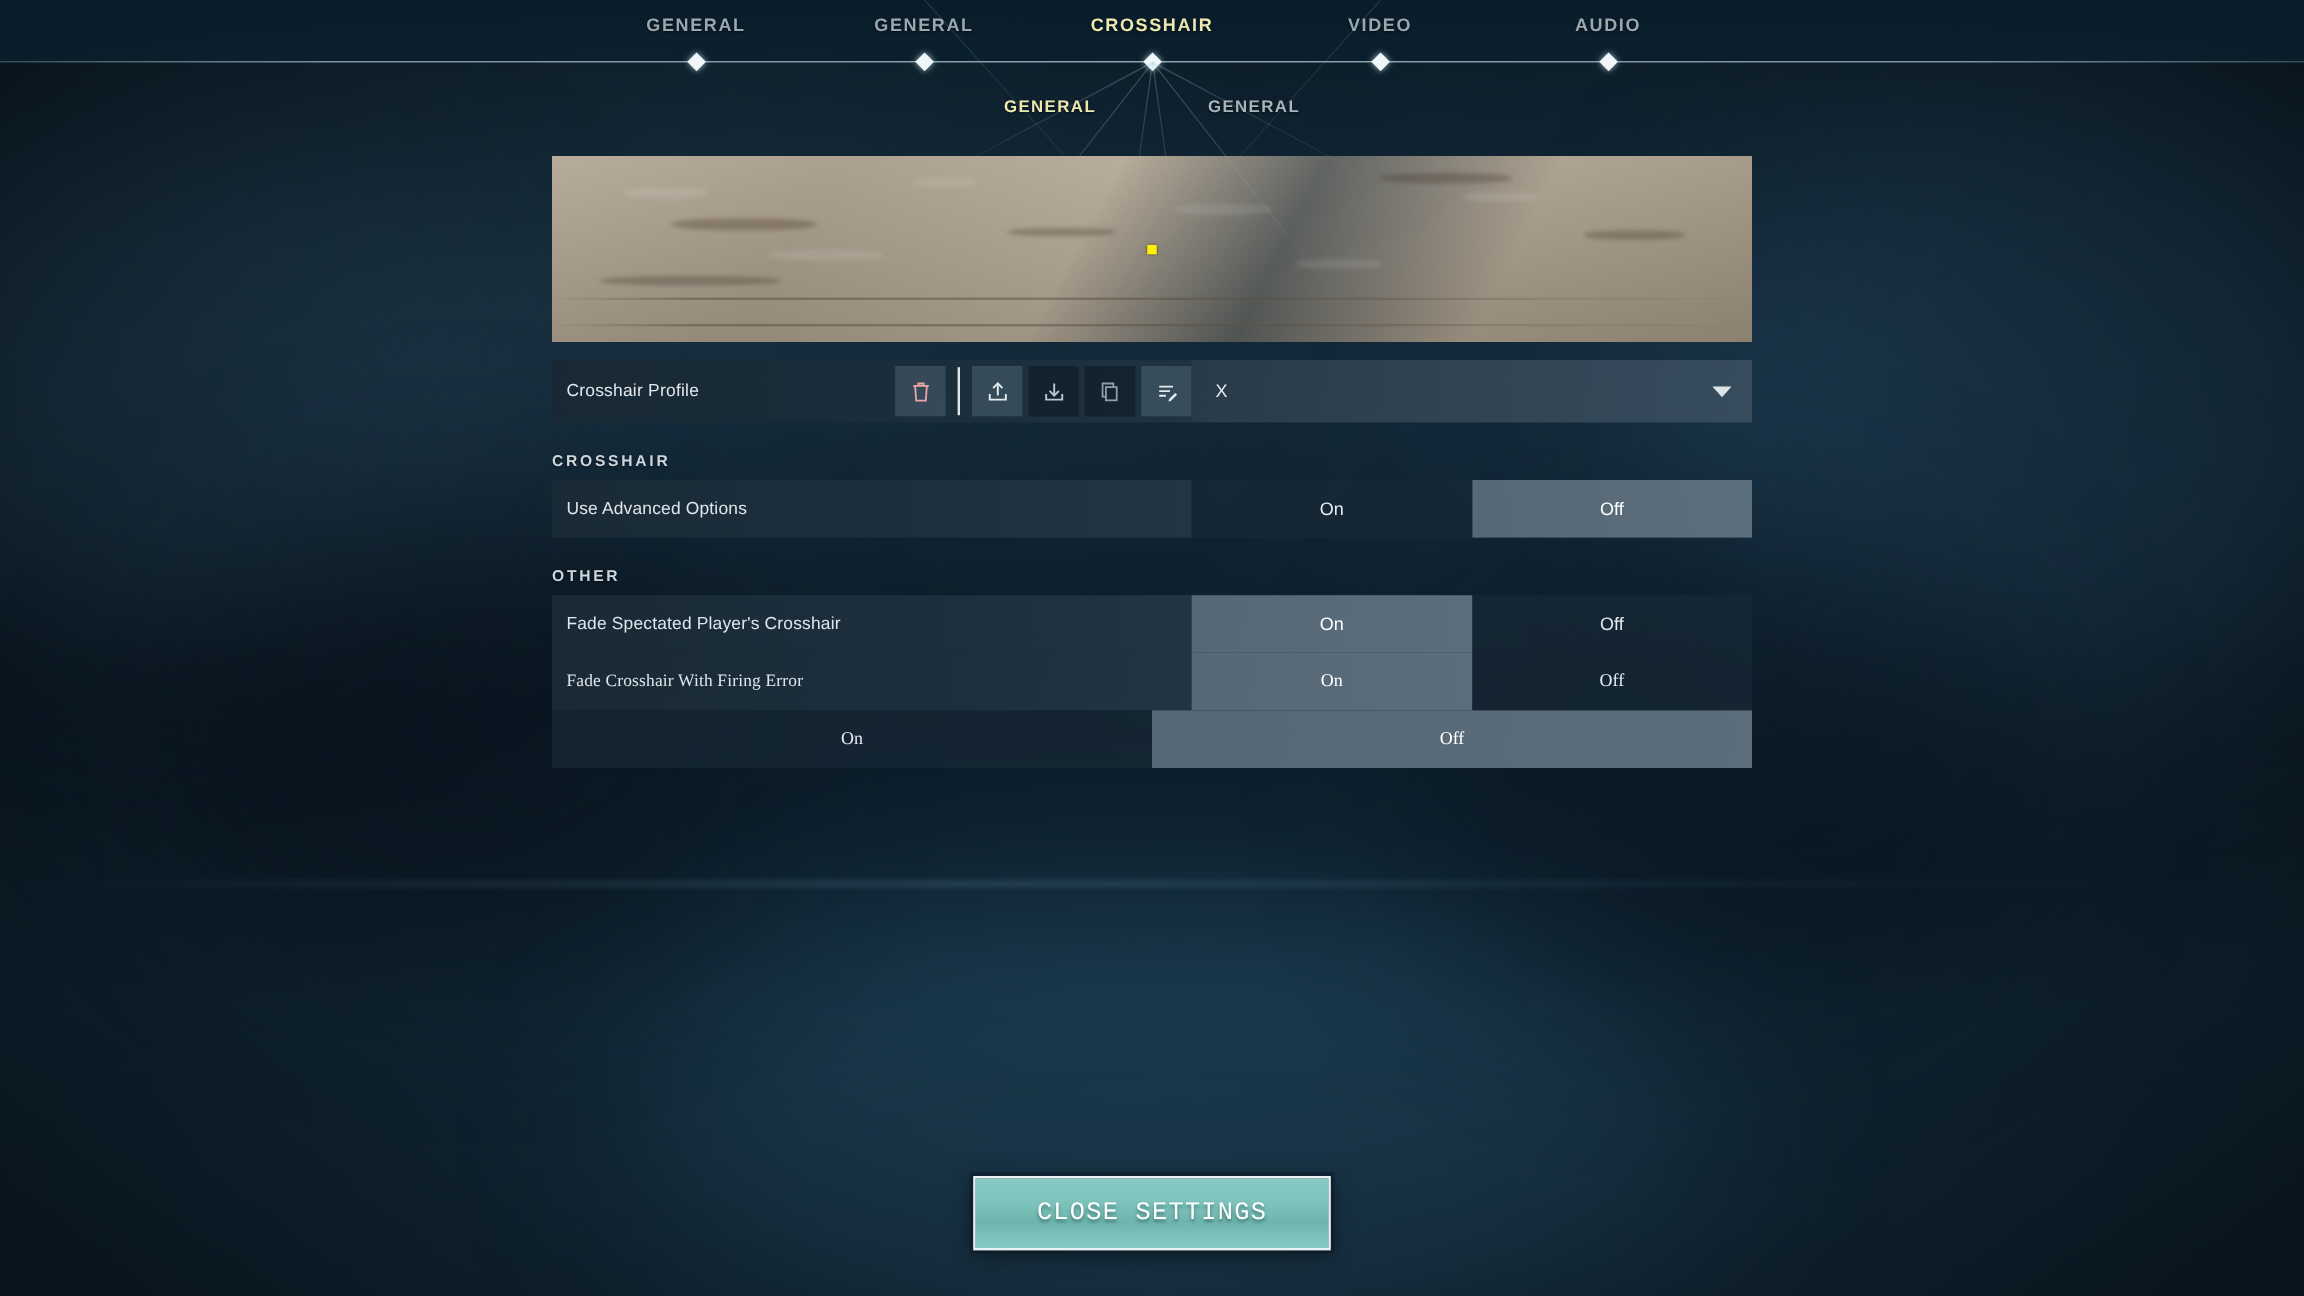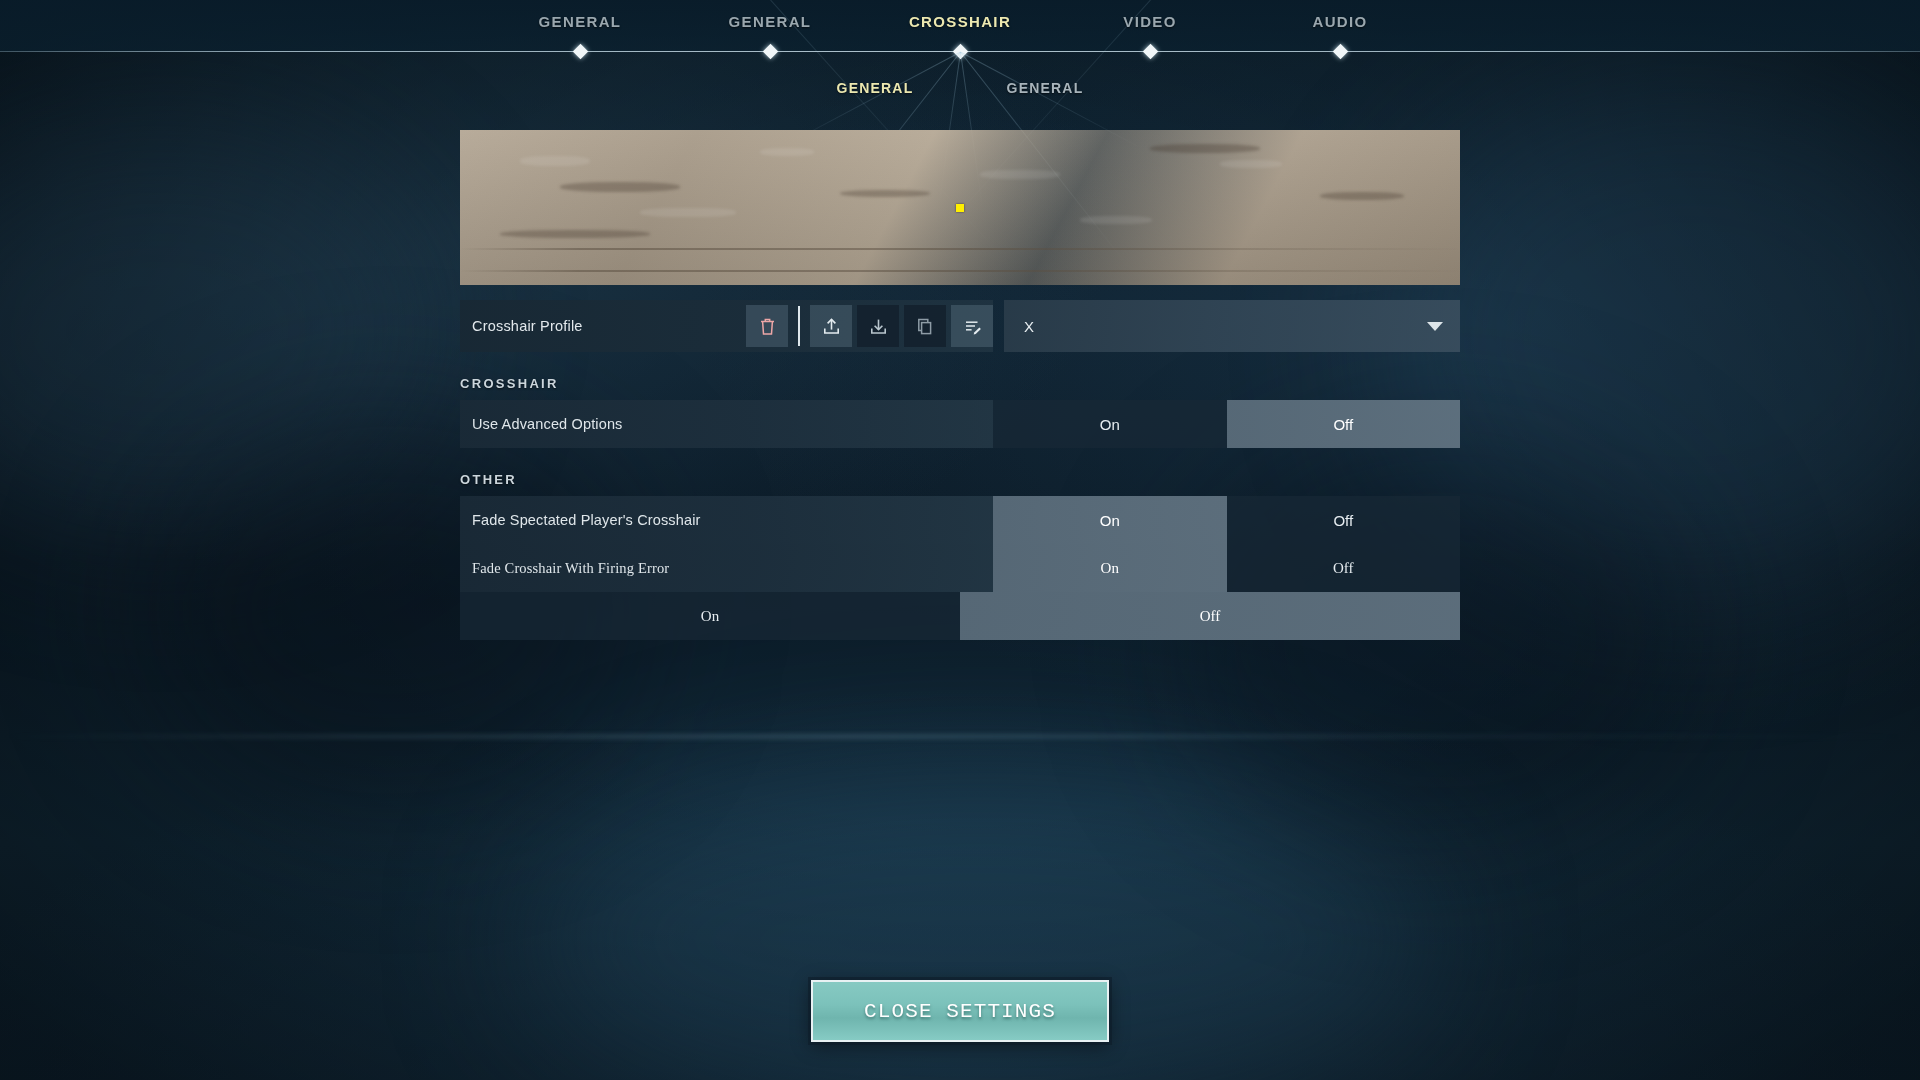--- a/index.html
+++ b/index.html
@@ -157,21 +157,20 @@
     background: #ffef00;
     box-shadow: 0 0 2px rgba(0,0,0,0.65);
   }
 
   
   .profile-row {
     display: flex;
     align-items: stretch;
     height: 52px;
     margin-top: 15px;
-    gap: 11px;
   }
   .profile-left {
     position: relative;
     width: 533px;
     display: flex;
     align-items: center;
     background: linear-gradient(100deg, rgba(24,40,52,0.95) 0%, rgba(27,45,58,0.92) 55%, rgba(32,52,66,0.90) 100%);
   }
   .profile-label {
     font-size: 14.5px;

